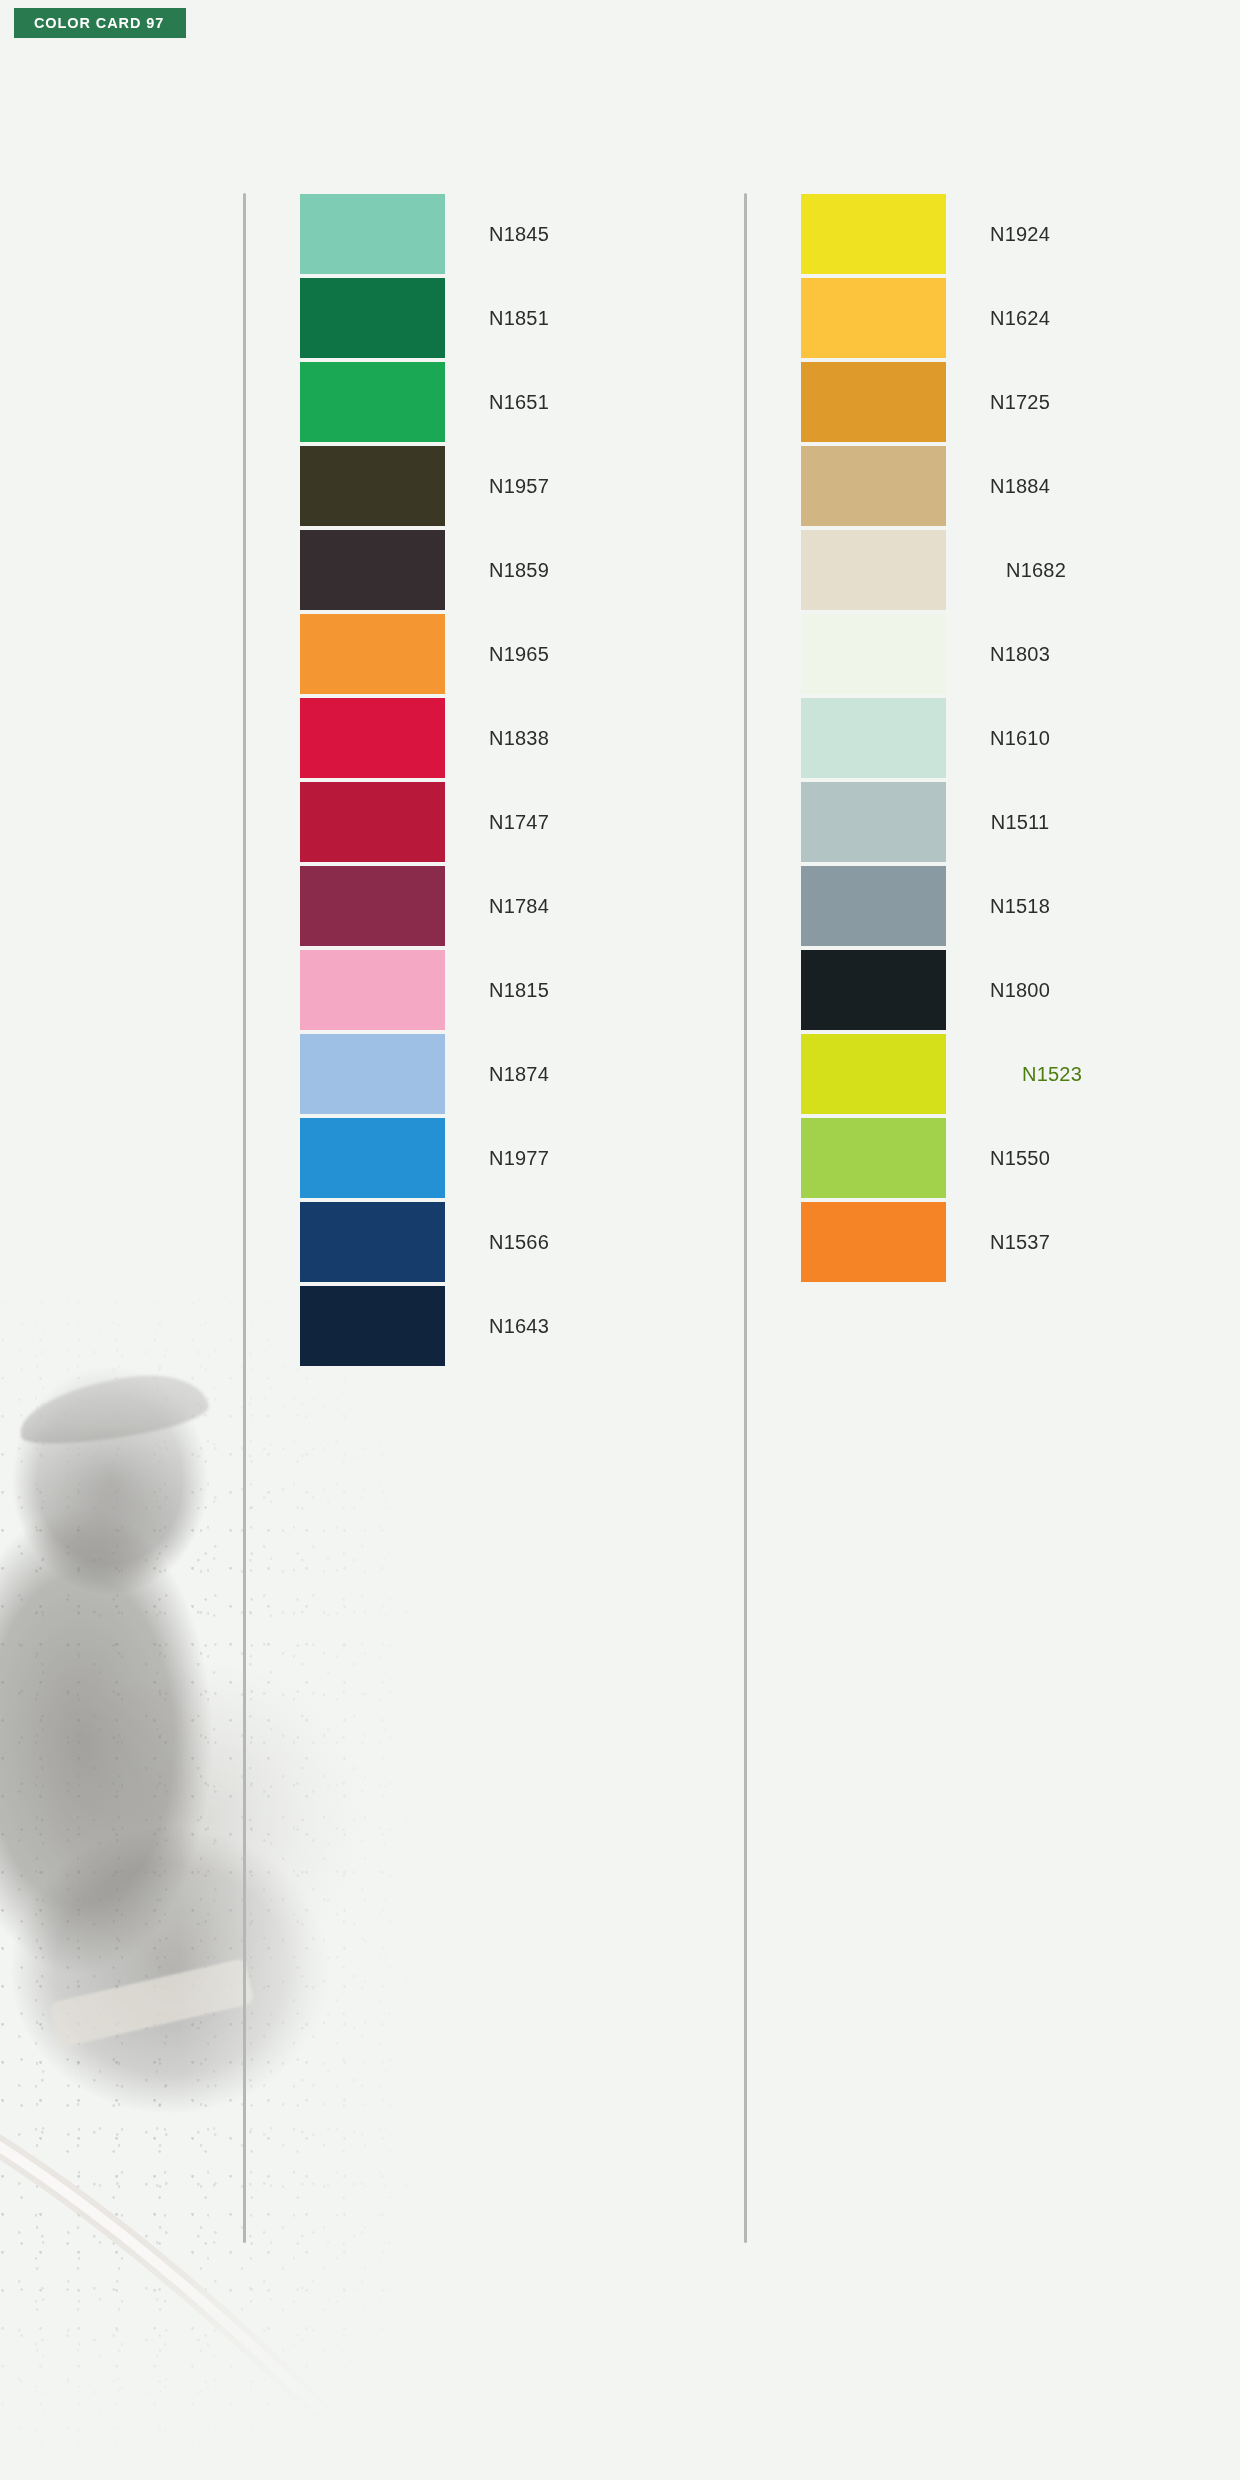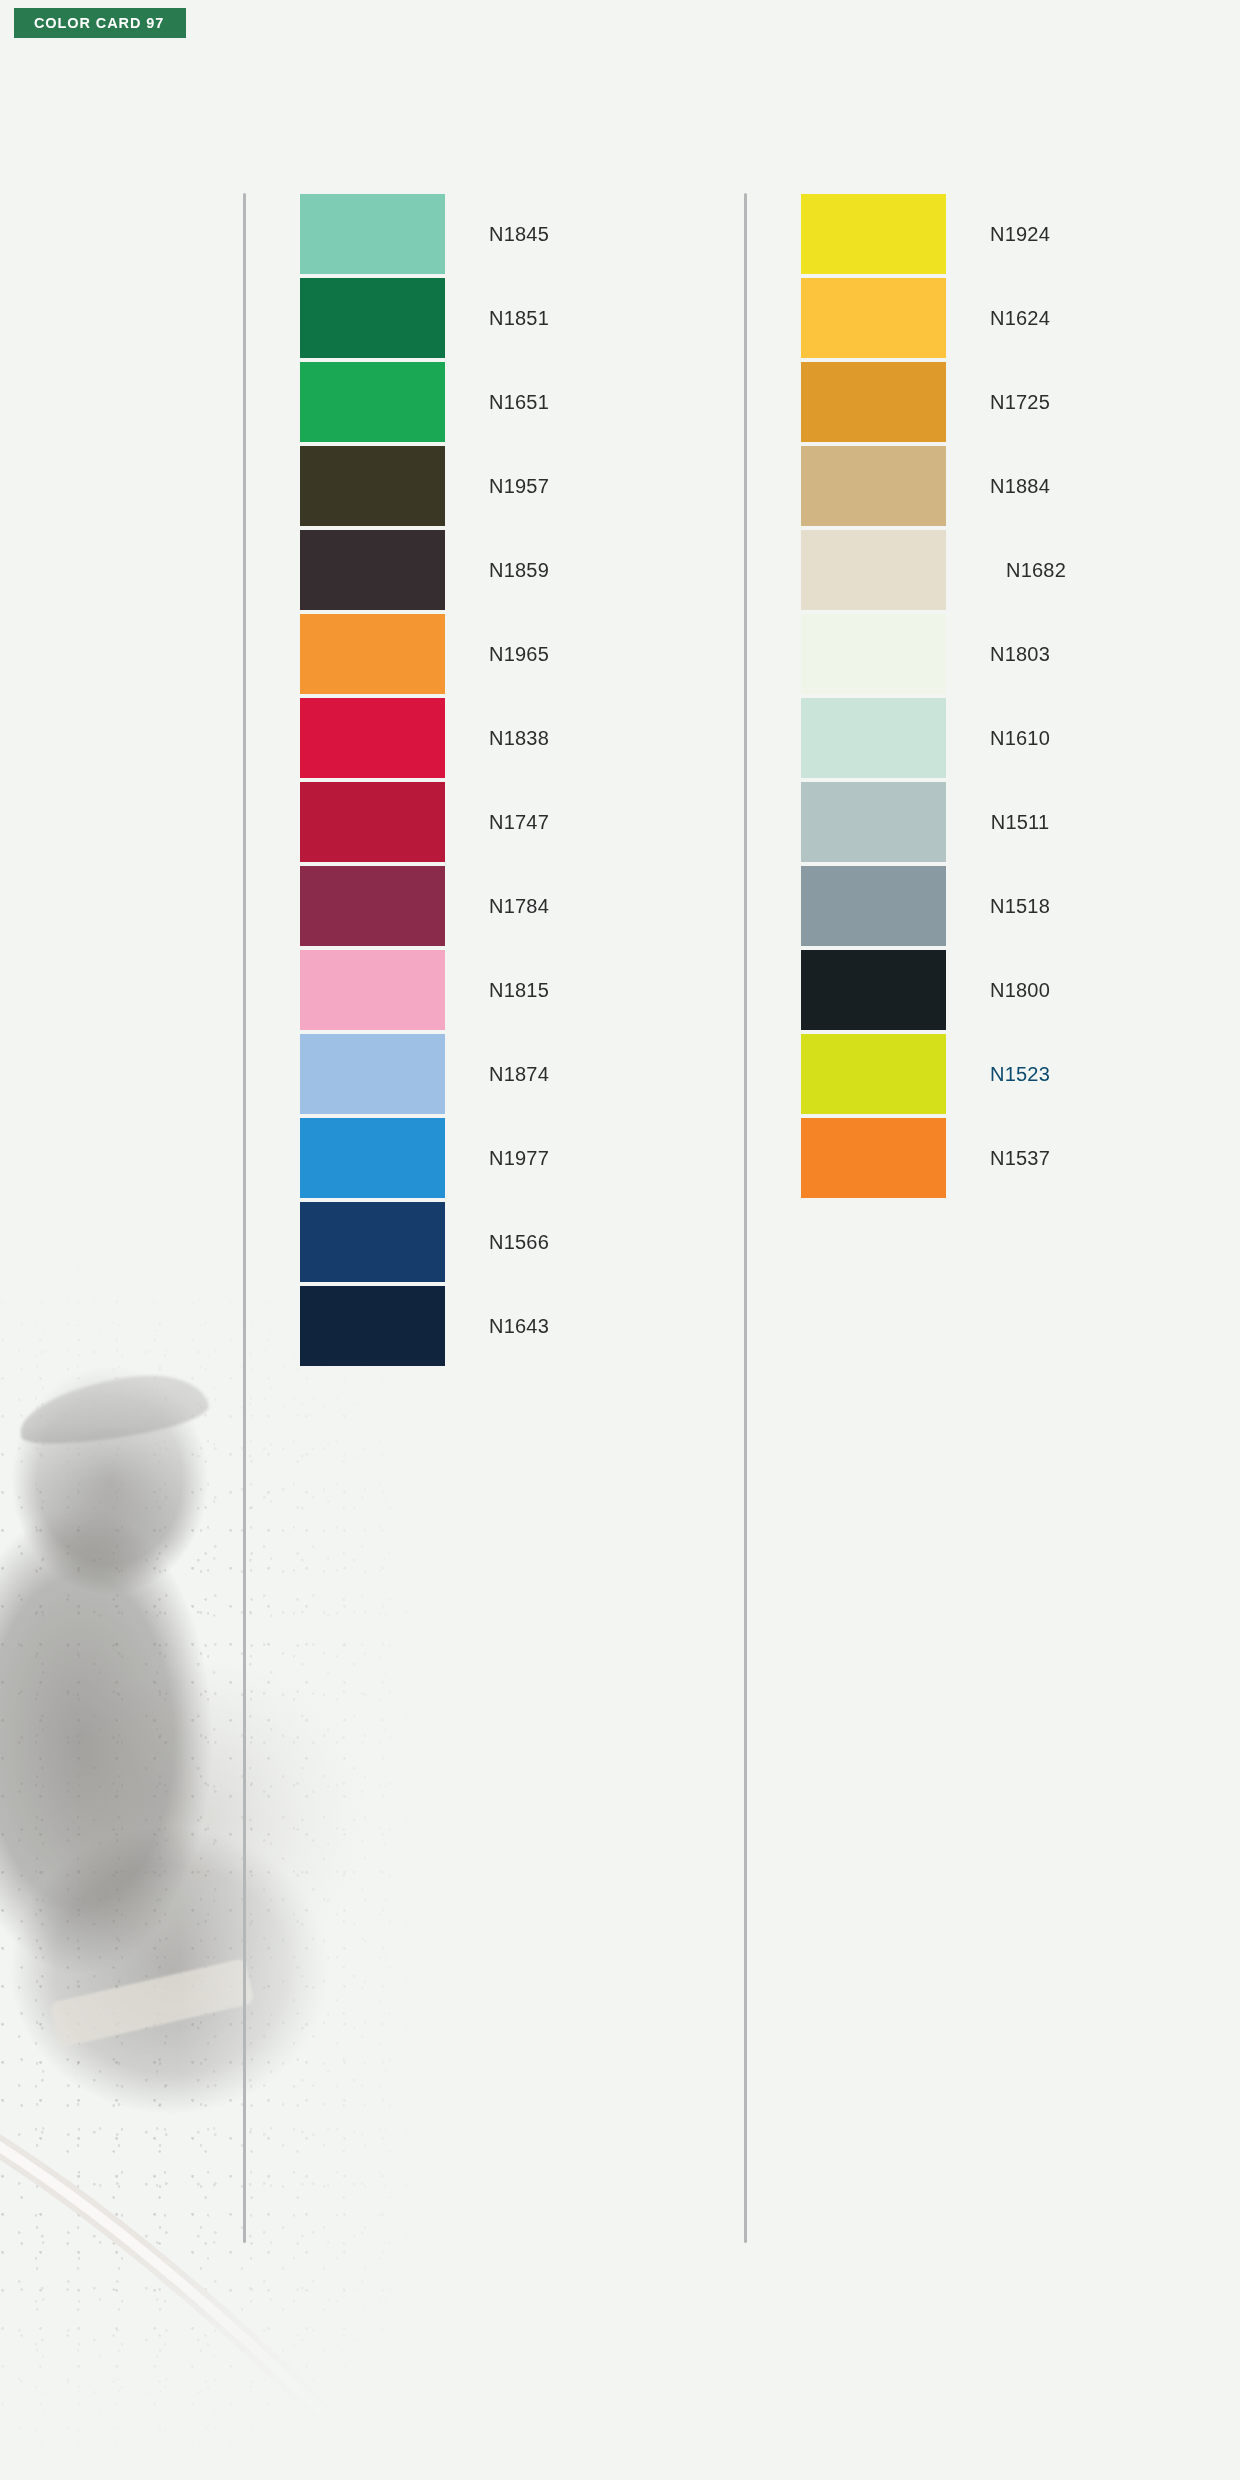--- a/index.html
+++ b/index.html
@@ -287,21 +287,25 @@
           <div class="swatch-row">
             <div class="chip" style="background: rgb(138, 154, 162);"></div>
             <div class="chip-label" style="color: rgb(44, 44, 44);">N1518</div>
           </div>
           <div class="swatch-row">
             <div class="chip" style="background: rgb(23, 31, 35);"></div>
             <div class="chip-label" style="color: rgb(44, 44, 44);">N1800</div>
           </div>
           <div class="swatch-row">
             <div class="chip" style="background: rgb(213, 224, 26);"></div>
-            <div class="chip-label" style="color: #0c4a6e;">N1523</div>
+            <div class="chip-label" style="color: #4d7c0f; margin-left: 32px;">N1523</div>
+          </div>
+          <div class="swatch-row">
+            <div class="chip" style="background: rgb(162, 210, 75);"></div>
+            <div class="chip-label" style="color: rgb(44, 44, 44);">N1550</div>
           </div>
           <div class="swatch-row">
             <div class="chip" style="background: rgb(244, 132, 38);"></div>
             <div class="chip-label" style="color: rgb(44, 44, 44);">N1537</div>
           </div>
         </div>
       </div>
     </div>
 
 </div>

